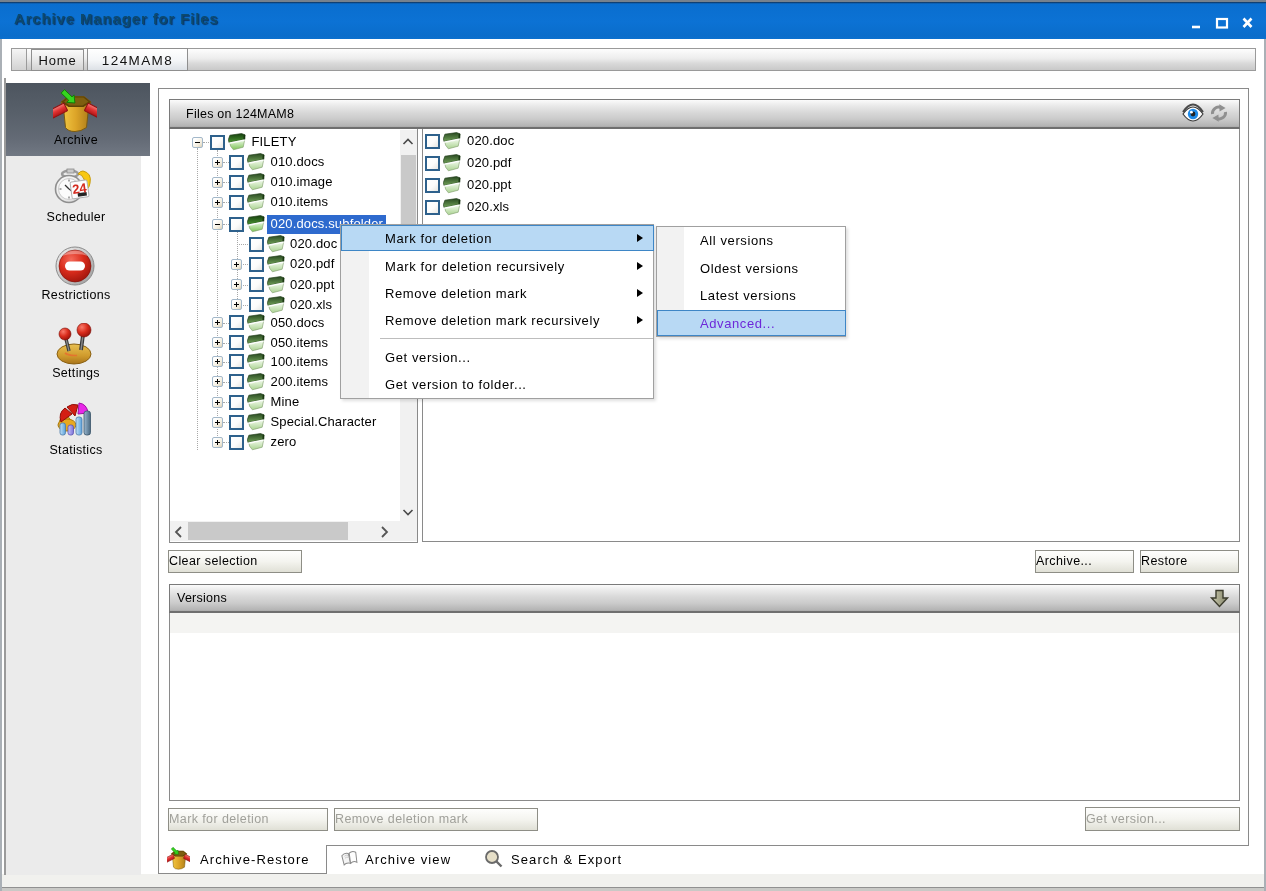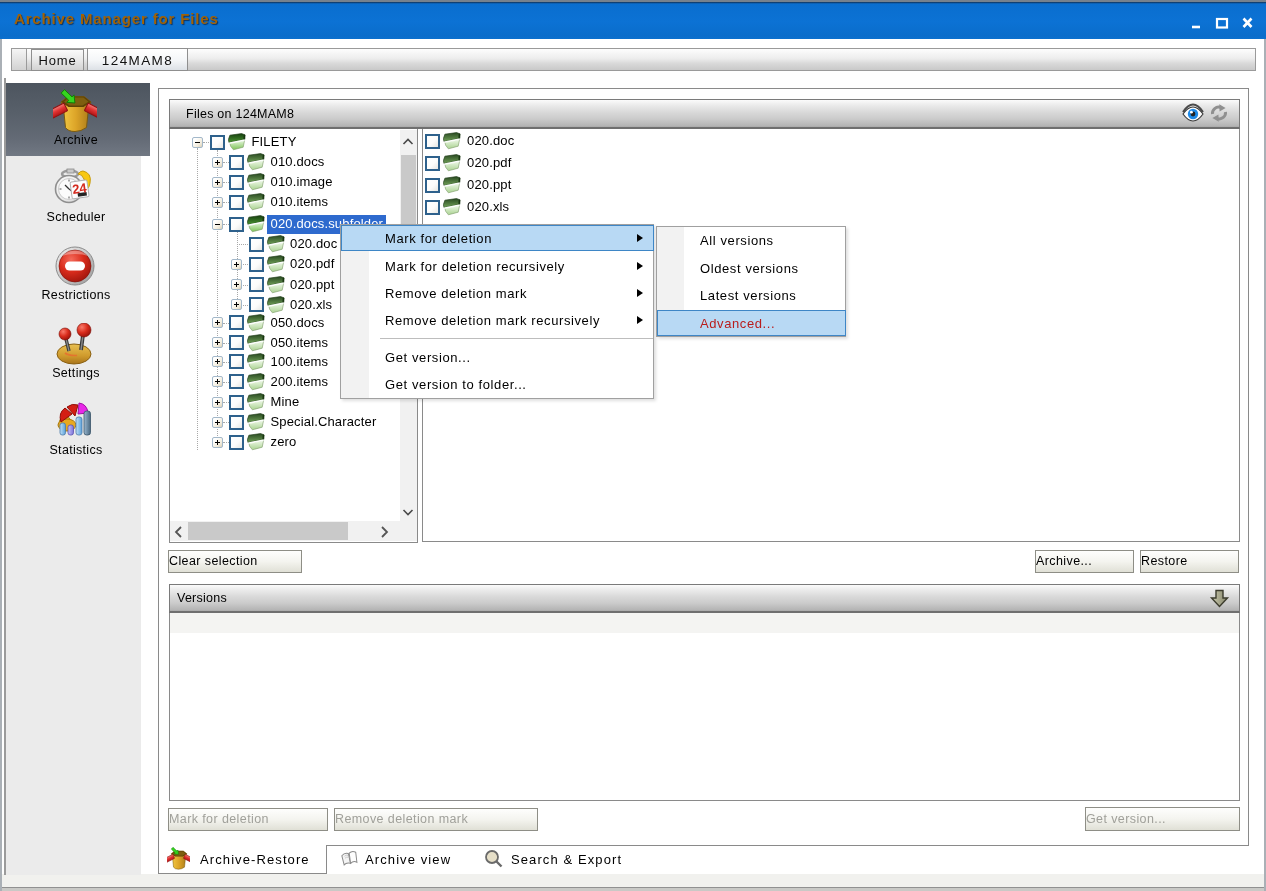--- a/index.html
+++ b/index.html
@@ -18,21 +18,21 @@
  background:linear-gradient(135deg,#ffffff 20%,#f2ecdc 70%,#d9cfb8 100%);}
 .exp i{position:absolute;left:2px;right:2px;top:4px;height:1px;background:#000;}
 .exp.plus b{position:absolute;left:4px;top:2px;width:1px;bottom:2px;background:#000;}
 .vdot{position:absolute;width:0;border-left:1px dotted #a8a8a8;}
 .hdot{position:absolute;height:0;border-top:1px dotted #a8a8a8;}
 .trow{position:absolute;font-size:13px;letter-spacing:0.15px;color:#000;white-space:nowrap;}
 </style></head><body>
 
 <div class="ab" style="left:0;top:0;width:1266px;height:891px;background:#fff;"></div>
 <div class="ab" style="left:0;top:0;width:1266px;height:39px;background:linear-gradient(180deg,#76818d 0%,#76818d 4%,#12355c 5.5%,#0a6ecf 10%,#0c72d4 55%,#0a6dcb 92%,#0c70ce 100%);"></div>
-<div class="tx" style="left:14px;top:10px;font-size:15px;font-weight:bold;letter-spacing:0.85px;color:#a16207;text-shadow:1px 1px 1px rgba(10,40,80,0.85);">Archive Manager for Files</div>
+<div class="tx" style="left:14px;top:10px;font-size:15px;font-weight:bold;letter-spacing:0.85px;color:#0c4a6e;text-shadow:1px 1px 1px rgba(10,40,80,0.85);">Archive Manager for Files</div>
 <svg class="ab" style="left:1180px;top:14px;" width="80" height="18" viewBox="0 0 80 18">
 <line x1="12" y1="13" x2="20" y2="13" stroke="#fff" stroke-width="2.6"></line>
 <rect x="37" y="5" width="10" height="8.5" fill="none" stroke="#fff" stroke-width="2.2"></rect>
 <path d="M63.5,4.5 L71.5,13 M71.5,4.5 L63.5,13" stroke="#fff" stroke-width="2.6"></path>
 </svg>
 <div class="ab" style="left:0;top:39px;width:2px;height:852px;background:#aab0b6;"></div>
 <div class="ab" style="left:1264px;top:39px;width:2px;height:852px;background:#aab0b6;"></div>
 <div class="ab" style="left:2px;top:874px;width:1262px;height:13px;background:#f1f1ee;"></div>
 <div class="ab" style="left:2px;top:887px;width:1262px;height:4px;background:#c9c9c6;border-top:1px solid #909090;box-sizing:border-box;"></div>
 <div class="ab" style="left:11px;top:48px;width:1245px;height:23px;box-sizing:border-box;border:1px solid #9a9a9a;background:linear-gradient(180deg,#fdfdfd 0%,#ededed 45%,#d8d8d8 70%,#c9c9c9 100%);"></div>
@@ -807,12 +807,12 @@
 <div class="ab" style="left:637px;top:316.3px;width:0;height:0;border-left:6px solid #000;border-top:4.5px solid transparent;border-bottom:4.5px solid transparent;"></div>
 <div class="tx" style="left:385px;top:349.9px;font-size:13px;letter-spacing:0.6px;color:#000;">Get version...</div>
 <div class="tx" style="left:385px;top:377.3px;font-size:13px;letter-spacing:0.6px;color:#000;">Get version to folder...</div>
 <div class="ab" style="left:380px;top:338px;width:273px;height:1px;background:#bdbdbd;"></div>
 <div class="ab" style="left:656px;top:226px;width:190px;height:111px;box-sizing:border-box;background:#fff;border:1px solid #a0a0a0;box-shadow:2px 2px 3px rgba(0,0,0,0.13);"></div>
 <div class="ab" style="left:657px;top:227px;width:27px;height:109px;background:#f2f2f2;"></div>
 <div class="ab" style="left:656.5px;top:310px;width:189px;height:26px;box-sizing:border-box;background:#b8d9f4;border:1px solid #3e86c6;"></div>
 <div class="tx" style="left:700px;top:233.2px;font-size:13px;letter-spacing:0.6px;color:#000;">All versions</div>
 <div class="tx" style="left:700px;top:260.7px;font-size:13px;letter-spacing:0.6px;color:#000;">Oldest versions</div>
 <div class="tx" style="left:700px;top:288.2px;font-size:13px;letter-spacing:0.6px;color:#000;">Latest versions</div>
-<div class="tx" style="left:700px;top:315.7px;font-size:13px;letter-spacing:0.6px;color:#b91c1c;">Advanced...</div>
+<div class="tx" style="left:700px;top:315.7px;font-size:13px;letter-spacing:0.6px;color:#6d28d9;">Advanced...</div>
 </body></html>

